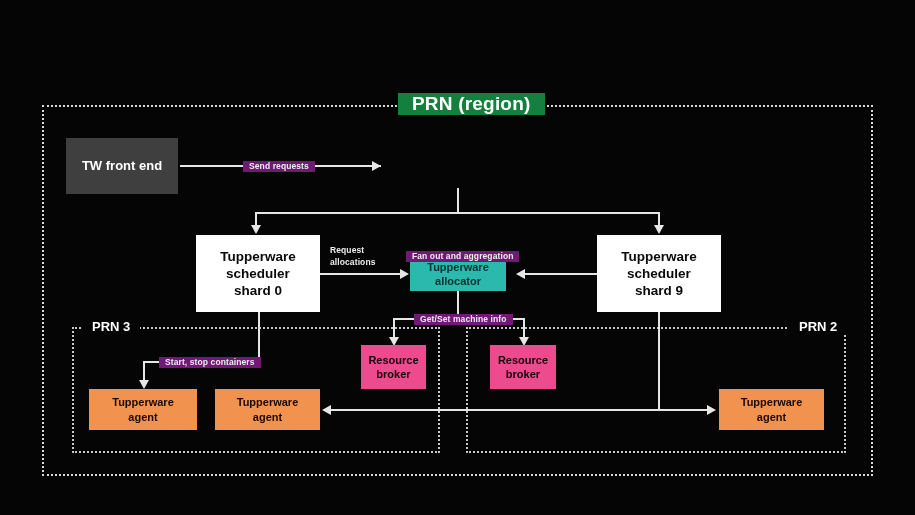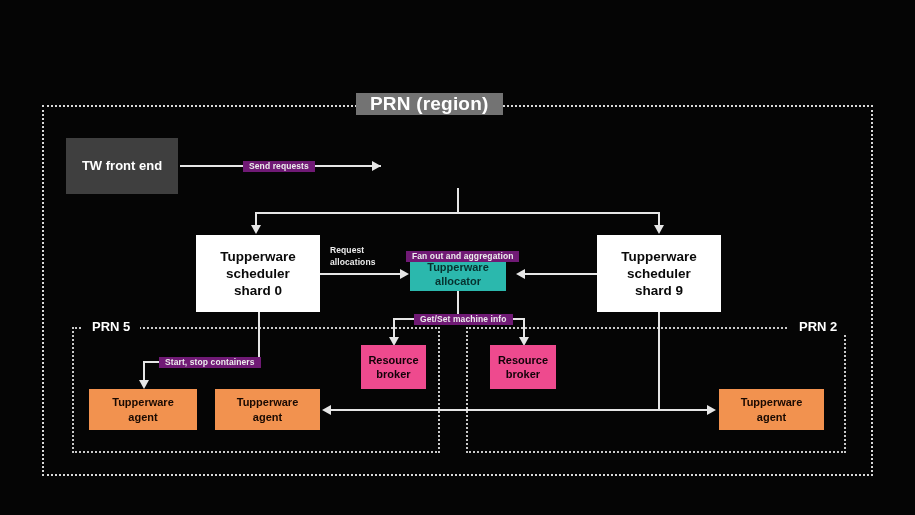--- a/index.html
+++ b/index.html
@@ -31,24 +31,24 @@
   }
   .zone-box {
     border: 2px dotted #c9c9c9;
   }
   .zone-1 { left: 72px;  top: 327px; width: 368px; height: 126px; }
   .zone-2 { left: 466px; top: 327px; width: 380px; height: 126px; }
 
   
   .region-title {
     position: absolute;
-    left: 356px;
+    left: 398px;
     top: 93px;
     padding: 0 14px;
-    background: #737373;
+    background: #15803d;
     color: #ffffff;
     font-size: 19px;
     font-weight: bold;
     letter-spacing: 0.2px;
     white-space: nowrap;
   }
   .zone-title {
     position: absolute;
     padding: 0 10px;
     background: #050505;
@@ -138,21 +138,21 @@
 </head>
 <body>
 
 <div id="stage">
 
   <div class="dashed-box region-box"></div>
   <div class="dashed-box zone-box zone-1"></div>
   <div class="dashed-box zone-box zone-2"></div>
 
   <div class="region-title">PRN (region)</div>
-  <div class="zone-title zone-title-1">PRN 5</div>
+  <div class="zone-title zone-title-1">PRN 3</div>
   <div class="zone-title zone-title-2">PRN 2</div>
 
   <div class="line h" style="left:180px; top:165px; width:201px;"></div>
   <div class="arrow arrow-r" style="left:372px; top:161px;"></div>
   <div class="edge-label on-line" style="left:243px; top:161px;">Send requests</div>
 
   <div class="line v" style="left:457px; top:188px; height:24px;"></div>
 
   <div class="line h" style="left:255px; top:212px; width:404px;"></div>
 

